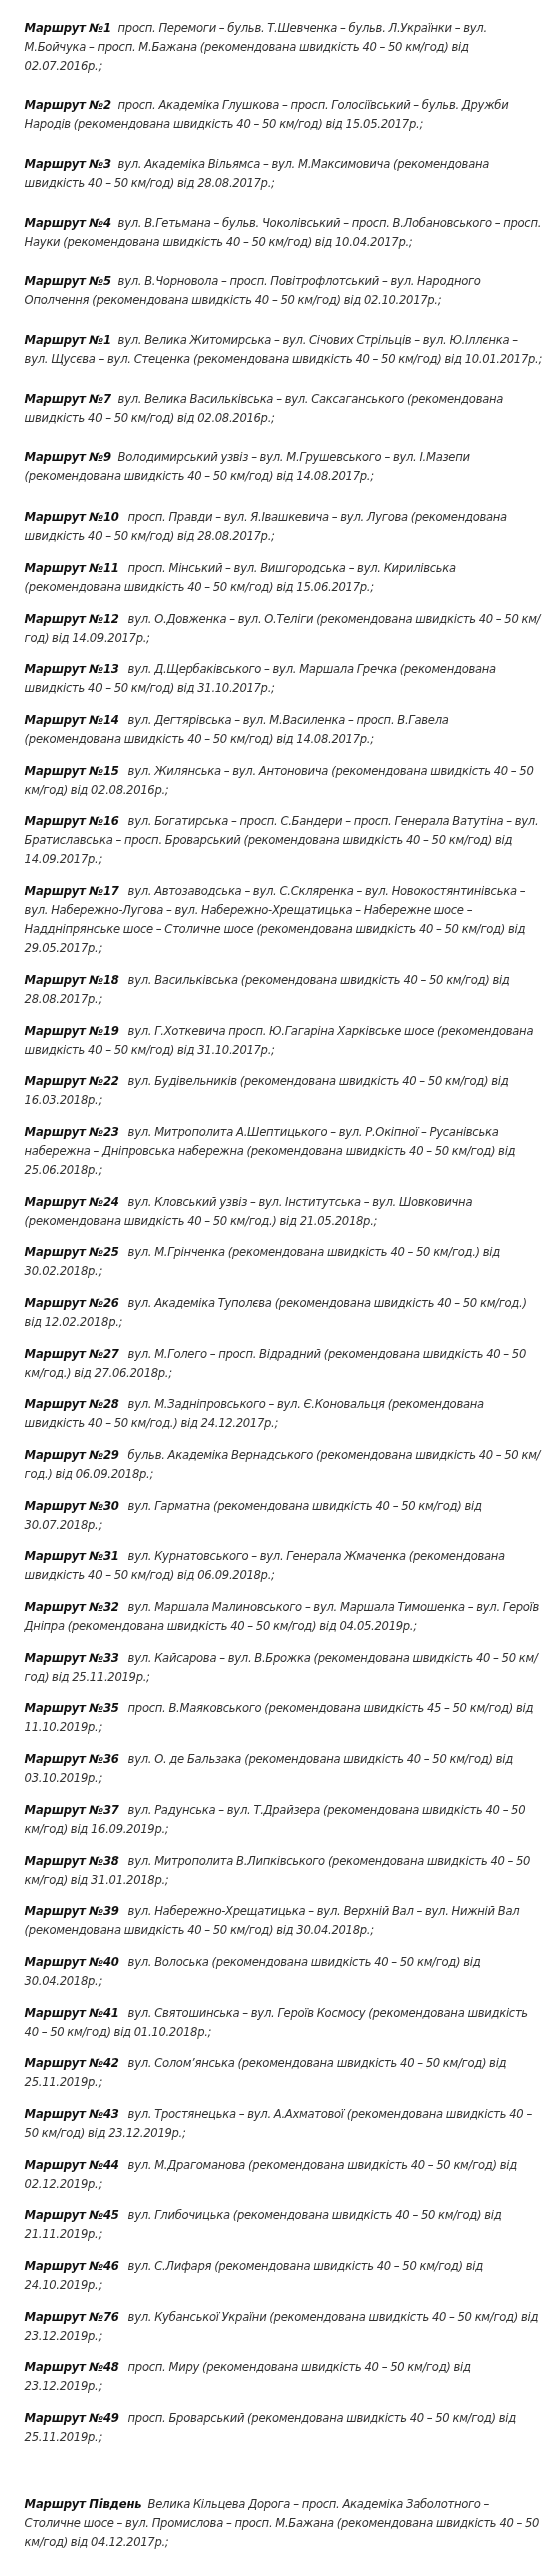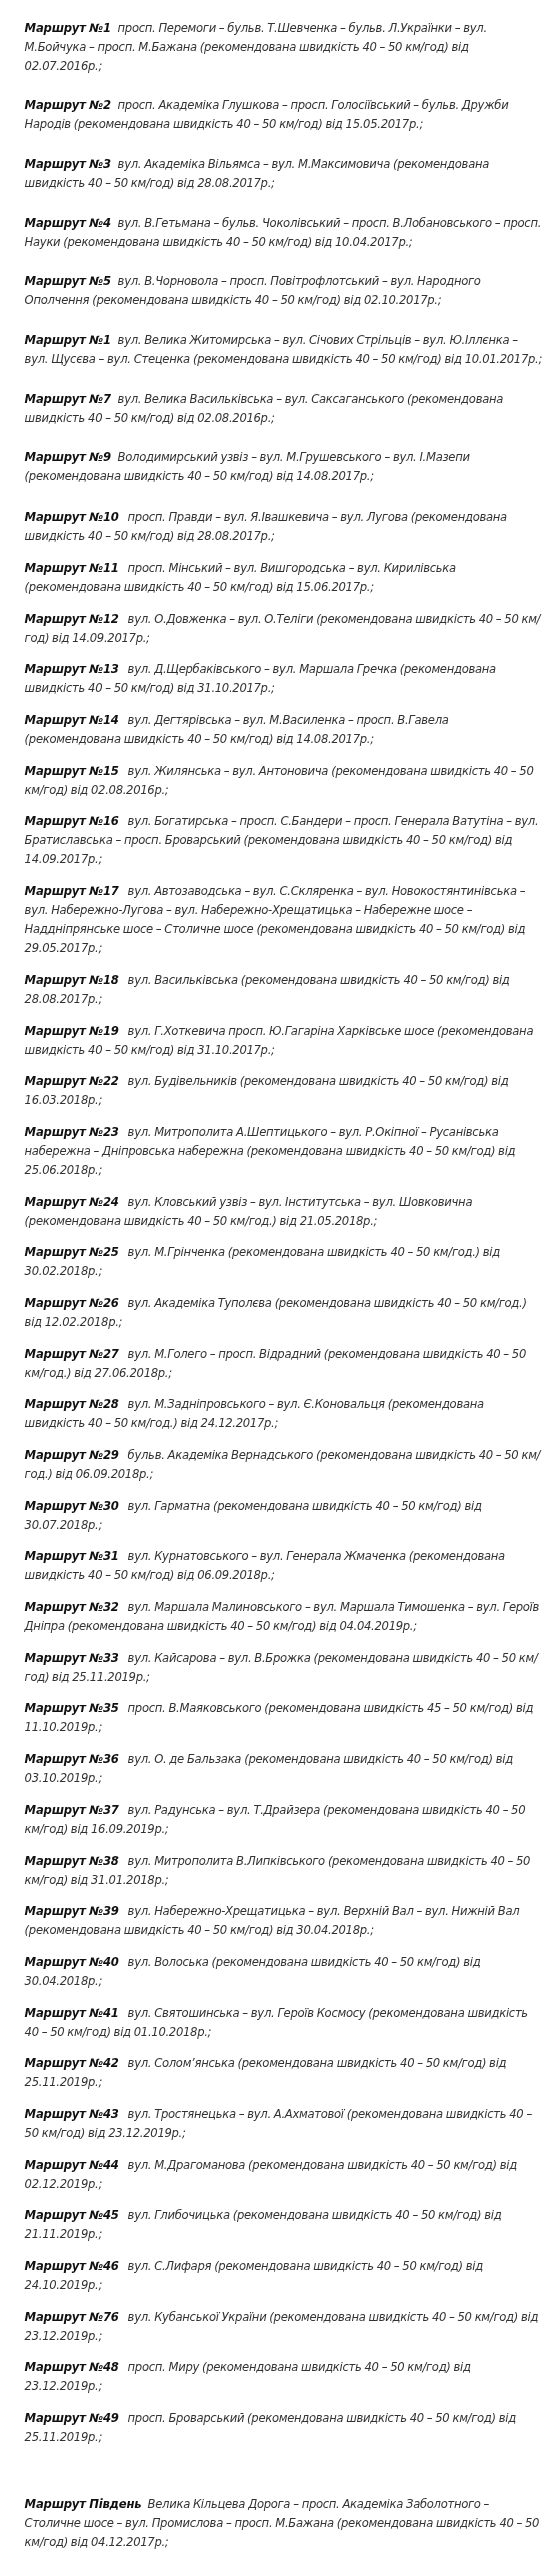--- a/index.html
+++ b/index.html
@@ -78,21 +78,21 @@
   <p class="route"><span class="label">Маршрут №22</span><span class="desc">вул. Будівельників (рекомендована швидкість 40 – 50 км/год) від 16.03.2018р.;</span></p>
   <p class="route"><span class="label">Маршрут №23</span><span class="desc">вул. Митрополита А.Шептицького – вул. Р.Окіпної – Русанівська набережна – Дніпровська набережна (рекомендована швидкість 40 – 50 км/год) від 25.06.2018р.;</span></p>
   <p class="route"><span class="label">Маршрут №24</span><span class="desc">вул. Кловський узвіз – вул. Інститутська – вул. Шовковична (рекомендована швидкість 40 – 50 км/год.) від 21.05.2018р.;</span></p>
   <p class="route"><span class="label">Маршрут №25</span><span class="desc">вул. М.Грінченка (рекомендована швидкість 40 – 50 км/год.) від 30.02.2018р.;</span></p>
   <p class="route"><span class="label">Маршрут №26</span><span class="desc">вул. Академіка Туполєва (рекомендована швидкість 40 – 50 км/год.) від 12.02.2018р.;</span></p>
   <p class="route"><span class="label">Маршрут №27</span><span class="desc">вул. М.Голего – просп. Відрадний (рекомендована швидкість 40 – 50 км/год.) від 27.06.2018р.;</span></p>
   <p class="route"><span class="label">Маршрут №28</span><span class="desc">вул. М.Задніпровського – вул. Є.Коновальця (рекомендована швидкість 40 – 50 км/год.) від 24.12.2017р.;</span></p>
   <p class="route"><span class="label">Маршрут №29</span><span class="desc">бульв. Академіка Вернадського (рекомендована швидкість 40 – 50 км/год.) від 06.09.2018р.;</span></p>
   <p class="route"><span class="label">Маршрут №30</span><span class="desc">вул. Гарматна (рекомендована швидкість 40 – 50 км/год) від 30.07.2018р.;</span></p>
   <p class="route"><span class="label">Маршрут №31</span><span class="desc">вул. Курнатовського – вул. Генерала Жмаченка (рекомендована швидкість 40 – 50 км/год) від 06.09.2018р.;</span></p>
-  <p class="route"><span class="label">Маршрут №32</span><span class="desc">вул. Маршала Малиновського – вул. Маршала Тимошенка – вул. Героїв Дніпра (рекомендована швидкість 40 – 50 км/год) від 04.04.2019р.;</span></p>
+  <p class="route"><span class="label">Маршрут №32</span><span class="desc">вул. Маршала Малиновського – вул. Маршала Тимошенка – вул. Героїв Дніпра (рекомендована швидкість 40 – 50 км/год) від 04.05.2019р.;</span></p>
   <p class="route"><span class="label">Маршрут №33</span><span class="desc">вул. Кайсарова – вул. В.Брожка (рекомендована швидкість 40 – 50 км/год) від 25.11.2019р.;</span></p>
   <p class="route"><span class="label">Маршрут №35</span><span class="desc">просп. В.Маяковського (рекомендована швидкість 45 – 50 км/год) від 11.10.2019р.;</span></p>
   <p class="route"><span class="label">Маршрут №36</span><span class="desc">вул. О. де Бальзака (рекомендована швидкість 40 – 50 км/год) від 03.10.2019р.;</span></p>
   <p class="route"><span class="label">Маршрут №37</span><span class="desc">вул. Радунська – вул. Т.Драйзера (рекомендована швидкість 40 – 50 км/год) від 16.09.2019р.;</span></p>
   <p class="route"><span class="label">Маршрут №38</span><span class="desc">вул. Митрополита В.Липківського (рекомендована швидкість 40 – 50 км/год) від 31.01.2018р.;</span></p>
   <p class="route"><span class="label">Маршрут №39</span><span class="desc">вул. Набережно-Хрещатицька – вул. Верхній Вал – вул. Нижній Вал (рекомендована швидкість 40 – 50 км/год) від 30.04.2018р.;</span></p>
   <p class="route"><span class="label">Маршрут №40</span><span class="desc">вул. Волоська (рекомендована швидкість 40 – 50 км/год) від 30.04.2018р.;</span></p>
   <p class="route"><span class="label">Маршрут №41</span><span class="desc">вул. Святошинська – вул. Героїв Космосу (рекомендована швидкість 40 – 50 км/год) від 01.10.2018р.;</span></p>
   <p class="route"><span class="label">Маршрут №42</span><span class="desc">вул. Солом’янська (рекомендована швидкість 40 – 50 км/год) від 25.11.2019р.;</span></p>
   <p class="route"><span class="label">Маршрут №43</span><span class="desc">вул. Тростянецька – вул. А.Ахматової (рекомендована швидкість 40 – 50 км/год) від 23.12.2019р.;</span></p>

